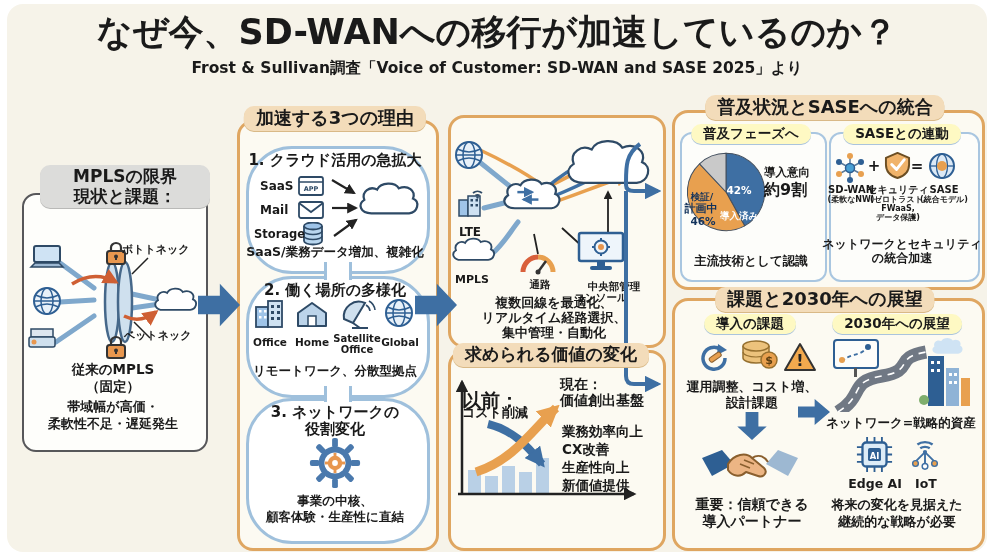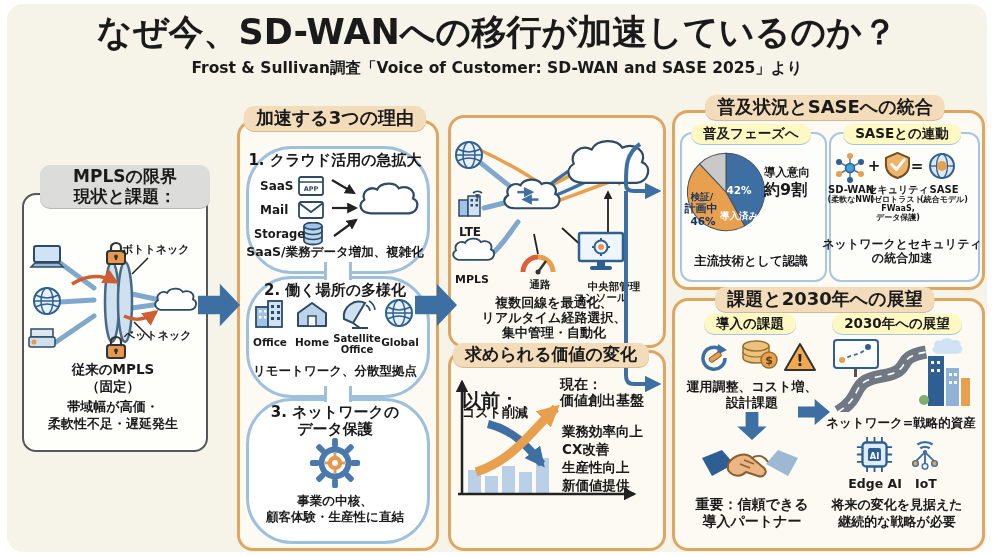--- a/index.html
+++ b/index.html
@@ -173,21 +173,21 @@
     <ellipse cx="15" cy="15" rx="6" ry="13" fill="none" stroke="#2e5f93" stroke-width="1.5"></ellipse>
     <path d="M2 15 H28 M3.5 9 Q15 15 26.5 9 M3.5 21 Q15 15 26.5 21" fill="none" stroke="#2e5f93" stroke-width="1.5"></path>
   </svg>
   <div class="abs ctr txt" style="left:270px;top:336px;font-size:10.5px;">Office</div>
   <div class="abs ctr txt" style="left:312px;top:336px;font-size:10.5px;">Home</div>
   <div class="abs tc txt" style="left:330px;top:334px;width:54px;font-size:10px;line-height:1.05;">Satellite Office</div>
   <div class="abs ctr txt" style="left:400px;top:336px;font-size:10.5px;">Global</div>
   <div class="abs ctr txt" style="left:335px;top:364px;font-size:12.5px;">リモートワーク、分散型拠点</div>
 
   <div class="abs ctr txt" style="left:335px;top:404px;font-size:15px;">3. ネットワークの</div>
-  <div class="abs ctr txt" style="left:335px;top:421px;font-size:15px;">データ保護</div>
+  <div class="abs ctr txt" style="left:335px;top:421px;font-size:15px;">役割変化</div>
   <svg class="abs icon" style="left:308px;top:436px;" width="54" height="54" viewBox="0 0 56 56">
     <g fill="#4a79ad">
       <rect x="25" y="2" width="6" height="10" rx="2"></rect>
         <rect x="25" y="44" width="6" height="10" rx="2"></rect>
       <rect x="2" y="25" width="10" height="6" rx="2"></rect>
         <rect x="44" y="25" width="10" height="6" rx="2"></rect>
       <rect x="25" y="2" width="6" height="10" rx="2" transform="rotate(45 28 28)"></rect>
       <rect x="25" y="2" width="6" height="10" rx="2" transform="rotate(135 28 28)"></rect>
       <rect x="25" y="2" width="6" height="10" rx="2" transform="rotate(225 28 28)"></rect>
       <rect x="25" y="2" width="6" height="10" rx="2" transform="rotate(315 28 28)"></rect>

